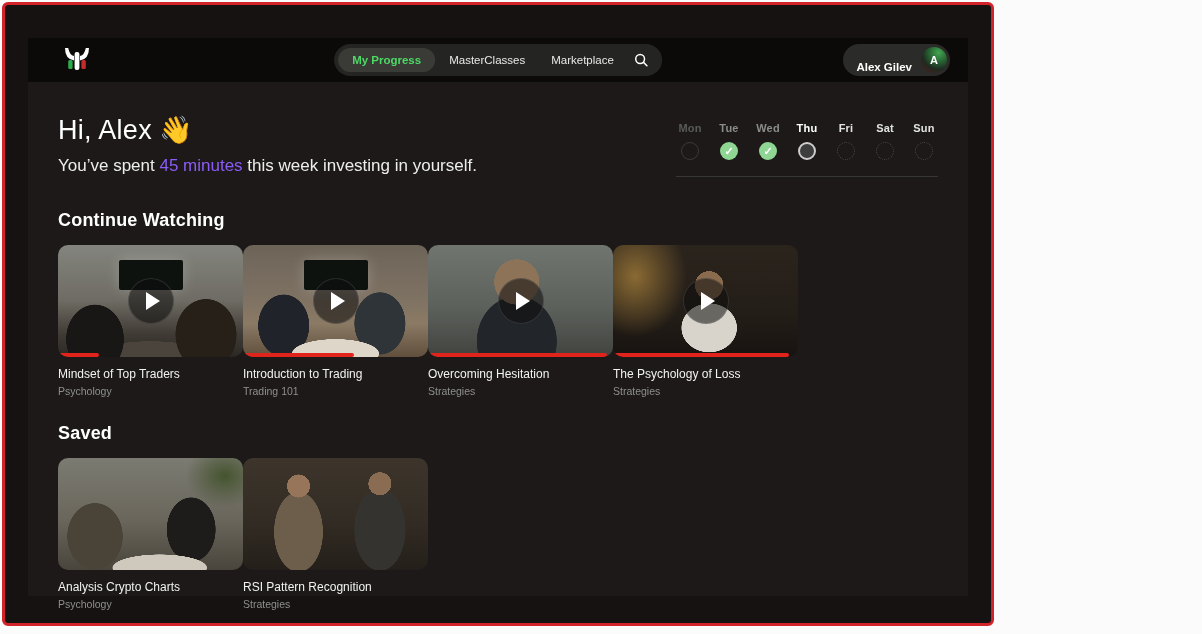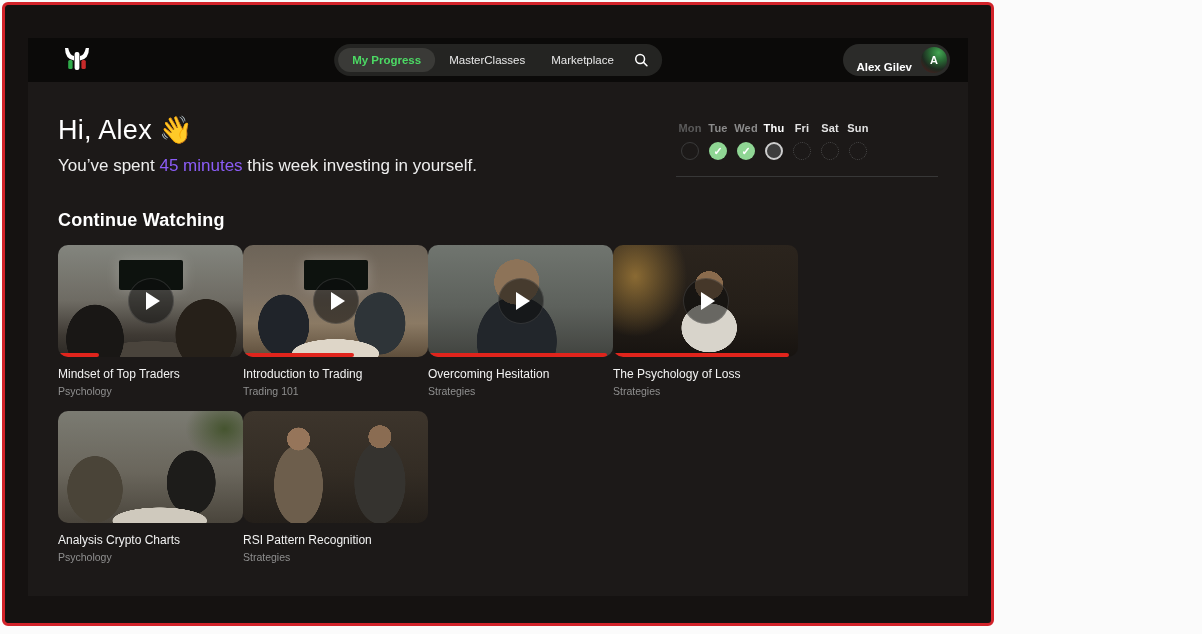--- a/index.html
+++ b/index.html
@@ -47,21 +47,21 @@
   
   .content { padding:0 30px; }
   .greet-row { display:flex; justify-content:space-between; align-items:flex-start; margin-top:32px; }
   .greet-title { font-size:27px; font-weight:normal; color:#ffffff; margin:0; letter-spacing:.3px; }
   .wave { color:#f2c14b; }
   .greet-sub { margin:10px 0 0; font-size:17px; color:#ededed; font-weight:500; }
   .greet-sub .hl { color:#8b5cf6; }
 
   
   .week { width:262px; margin-top:8px; }
-  .week-days { display:flex; }
+  .week-days { display:flex; justify-content:space-between; }
   .day { display:flex; flex-direction:column; align-items:center; gap:8px; width:28px; }
   .day-label { font-size:11px; font-weight:600; letter-spacing:.2px; }
   .day.empty    .day-label { color:#5a5a5a; }
   .day.done     .day-label { color:#8b8b8b; }
   .day.current  .day-label { color:#ffffff; font-weight:bold; }
   .day.upcoming .day-label { color:#e2e2e2; }
   .circle { width:18px; height:18px; border-radius:50%; }
   .day.empty .circle { border:1.5px solid #3a3a3a; }
   .day.done  .circle {
     background:#8fd694; display:flex; align-items:center; justify-content:center;
@@ -249,20 +249,21 @@
           <div class="thumb t4">
             <div class="play"></div>
             <div class="progress" style="width: 95%;"></div>
           </div>
           <div class="card-title">The Psychology of Loss</div>
           <div class="card-cat">Strategies</div>
         </div>
 
       </div>
 
+      <h2 class="section-title saved">Saved</h2>
       <div class="cards">
 
         <div class="card">
           <div class="thumb t5"></div>
           <div class="card-title">Analysis Crypto Charts</div>
           <div class="card-cat">Psychology</div>
         </div>
 
 
         <div class="card">

